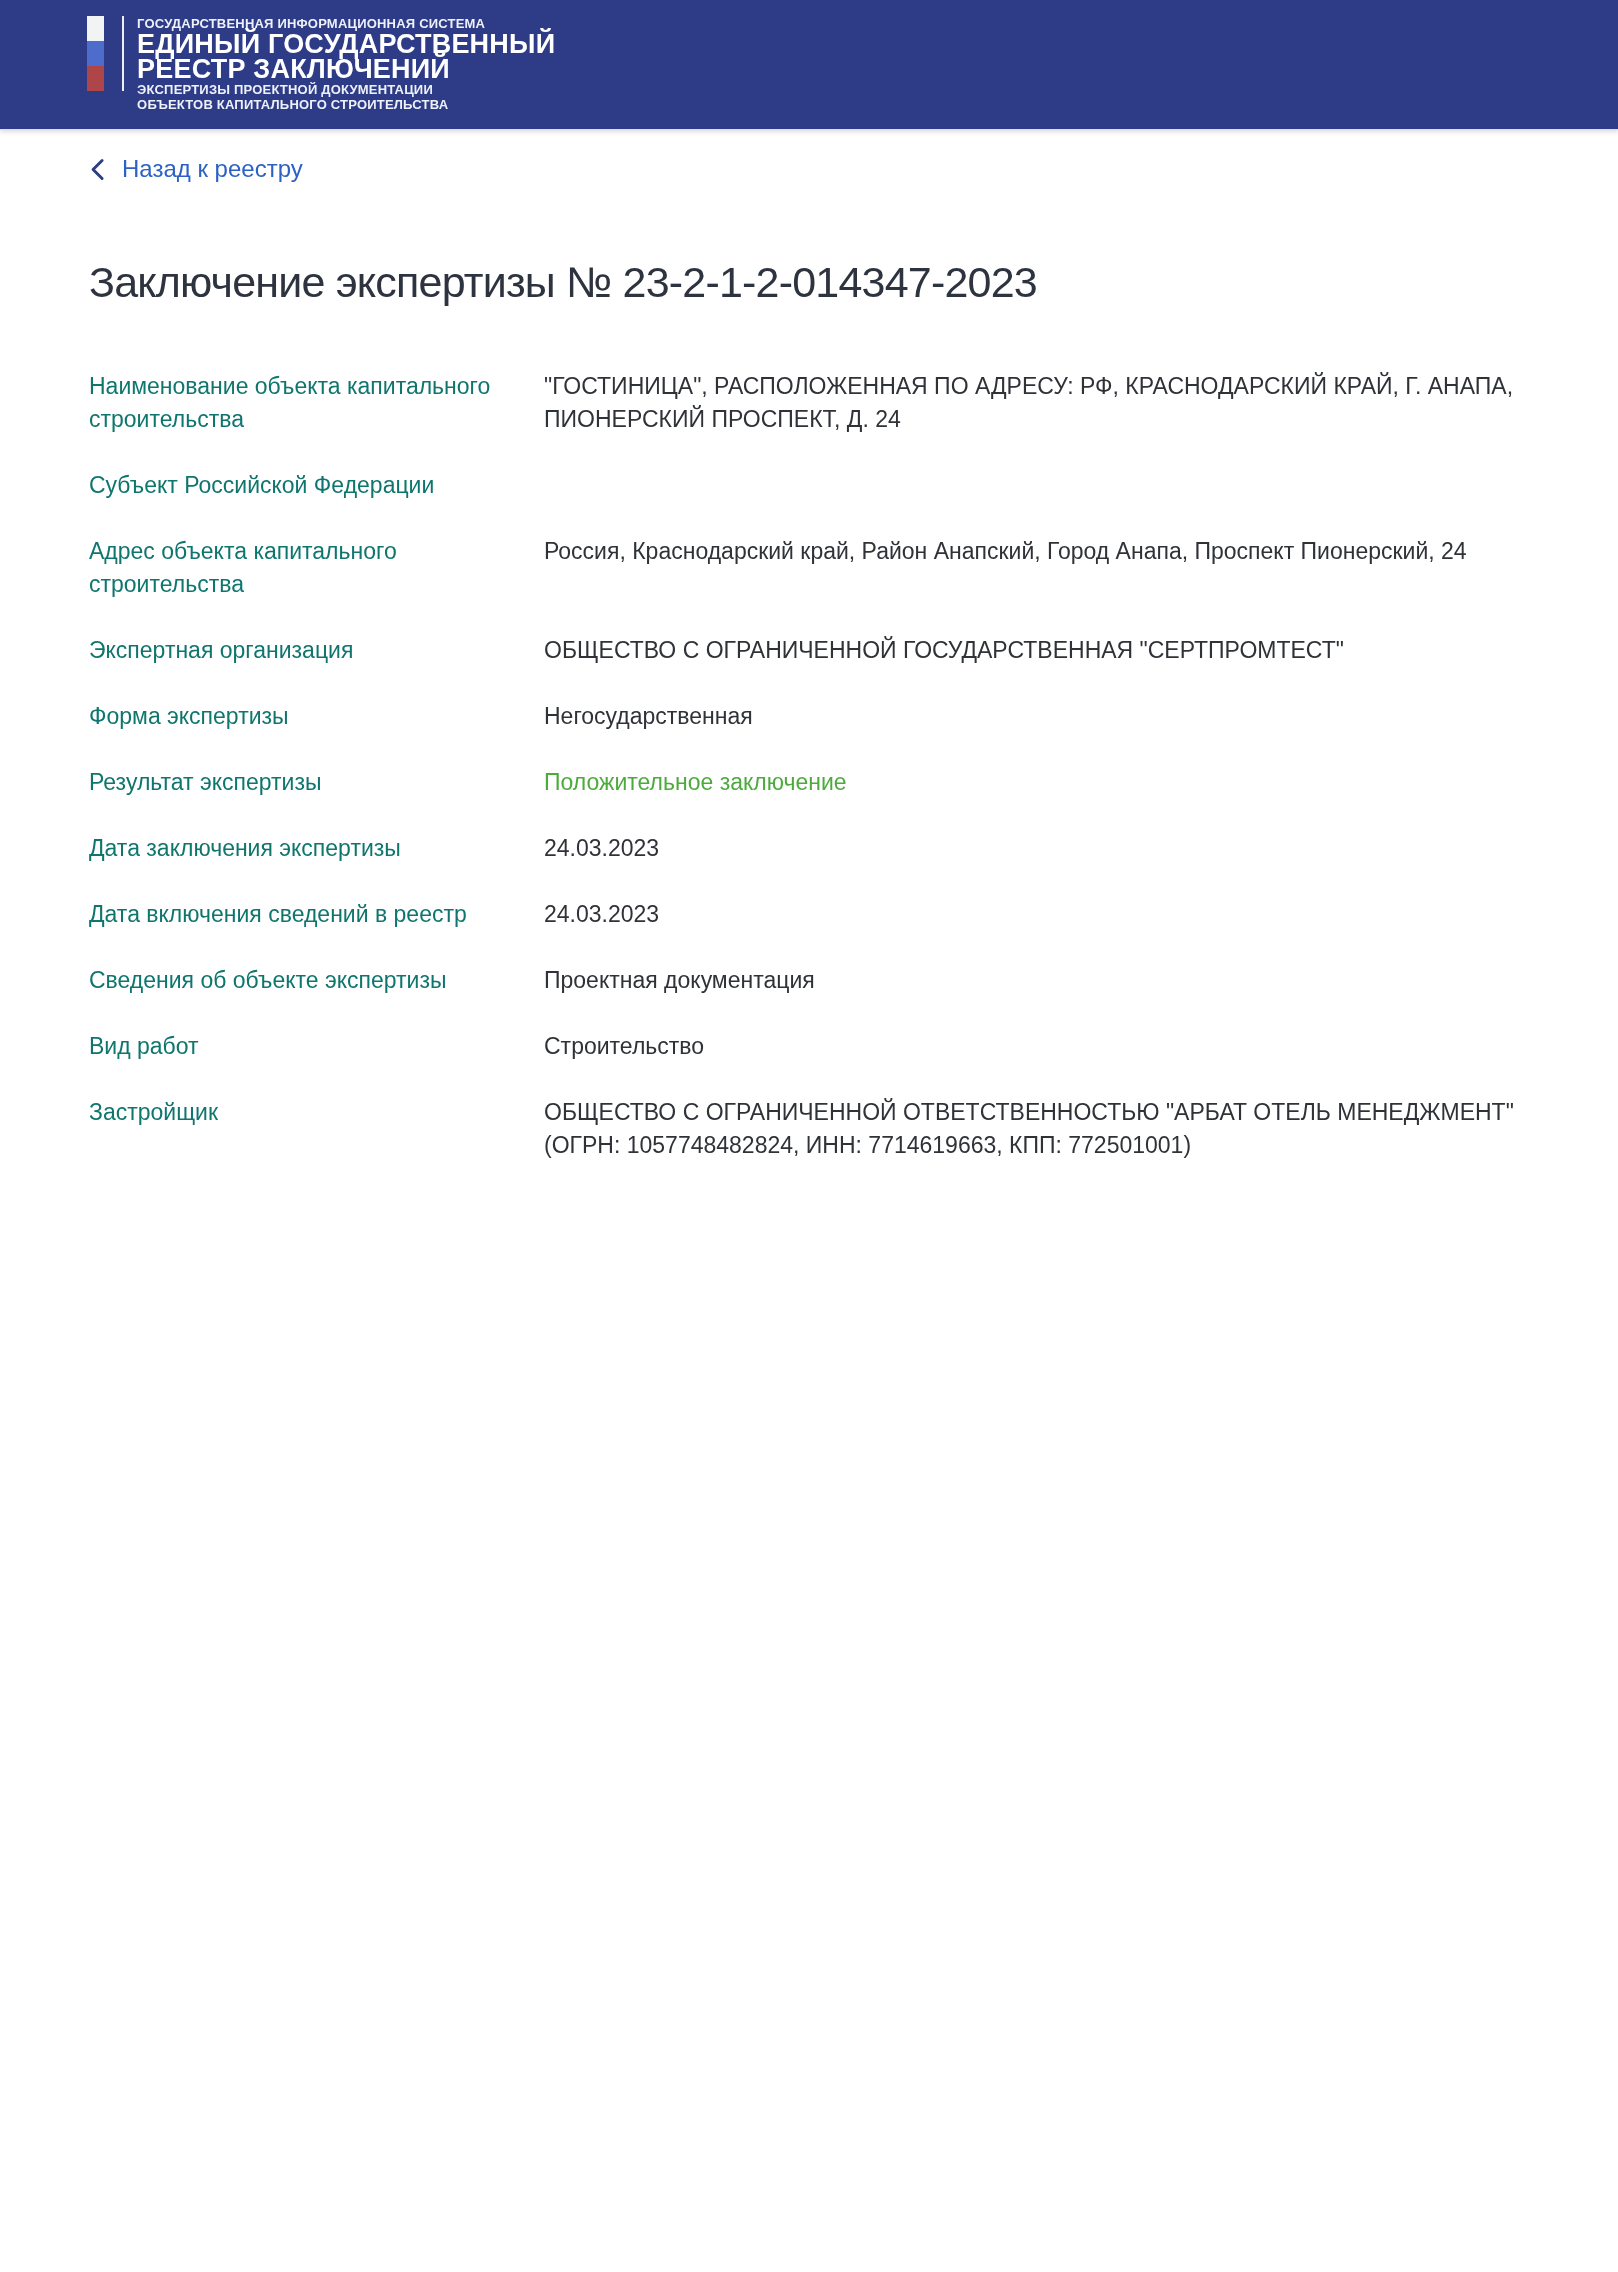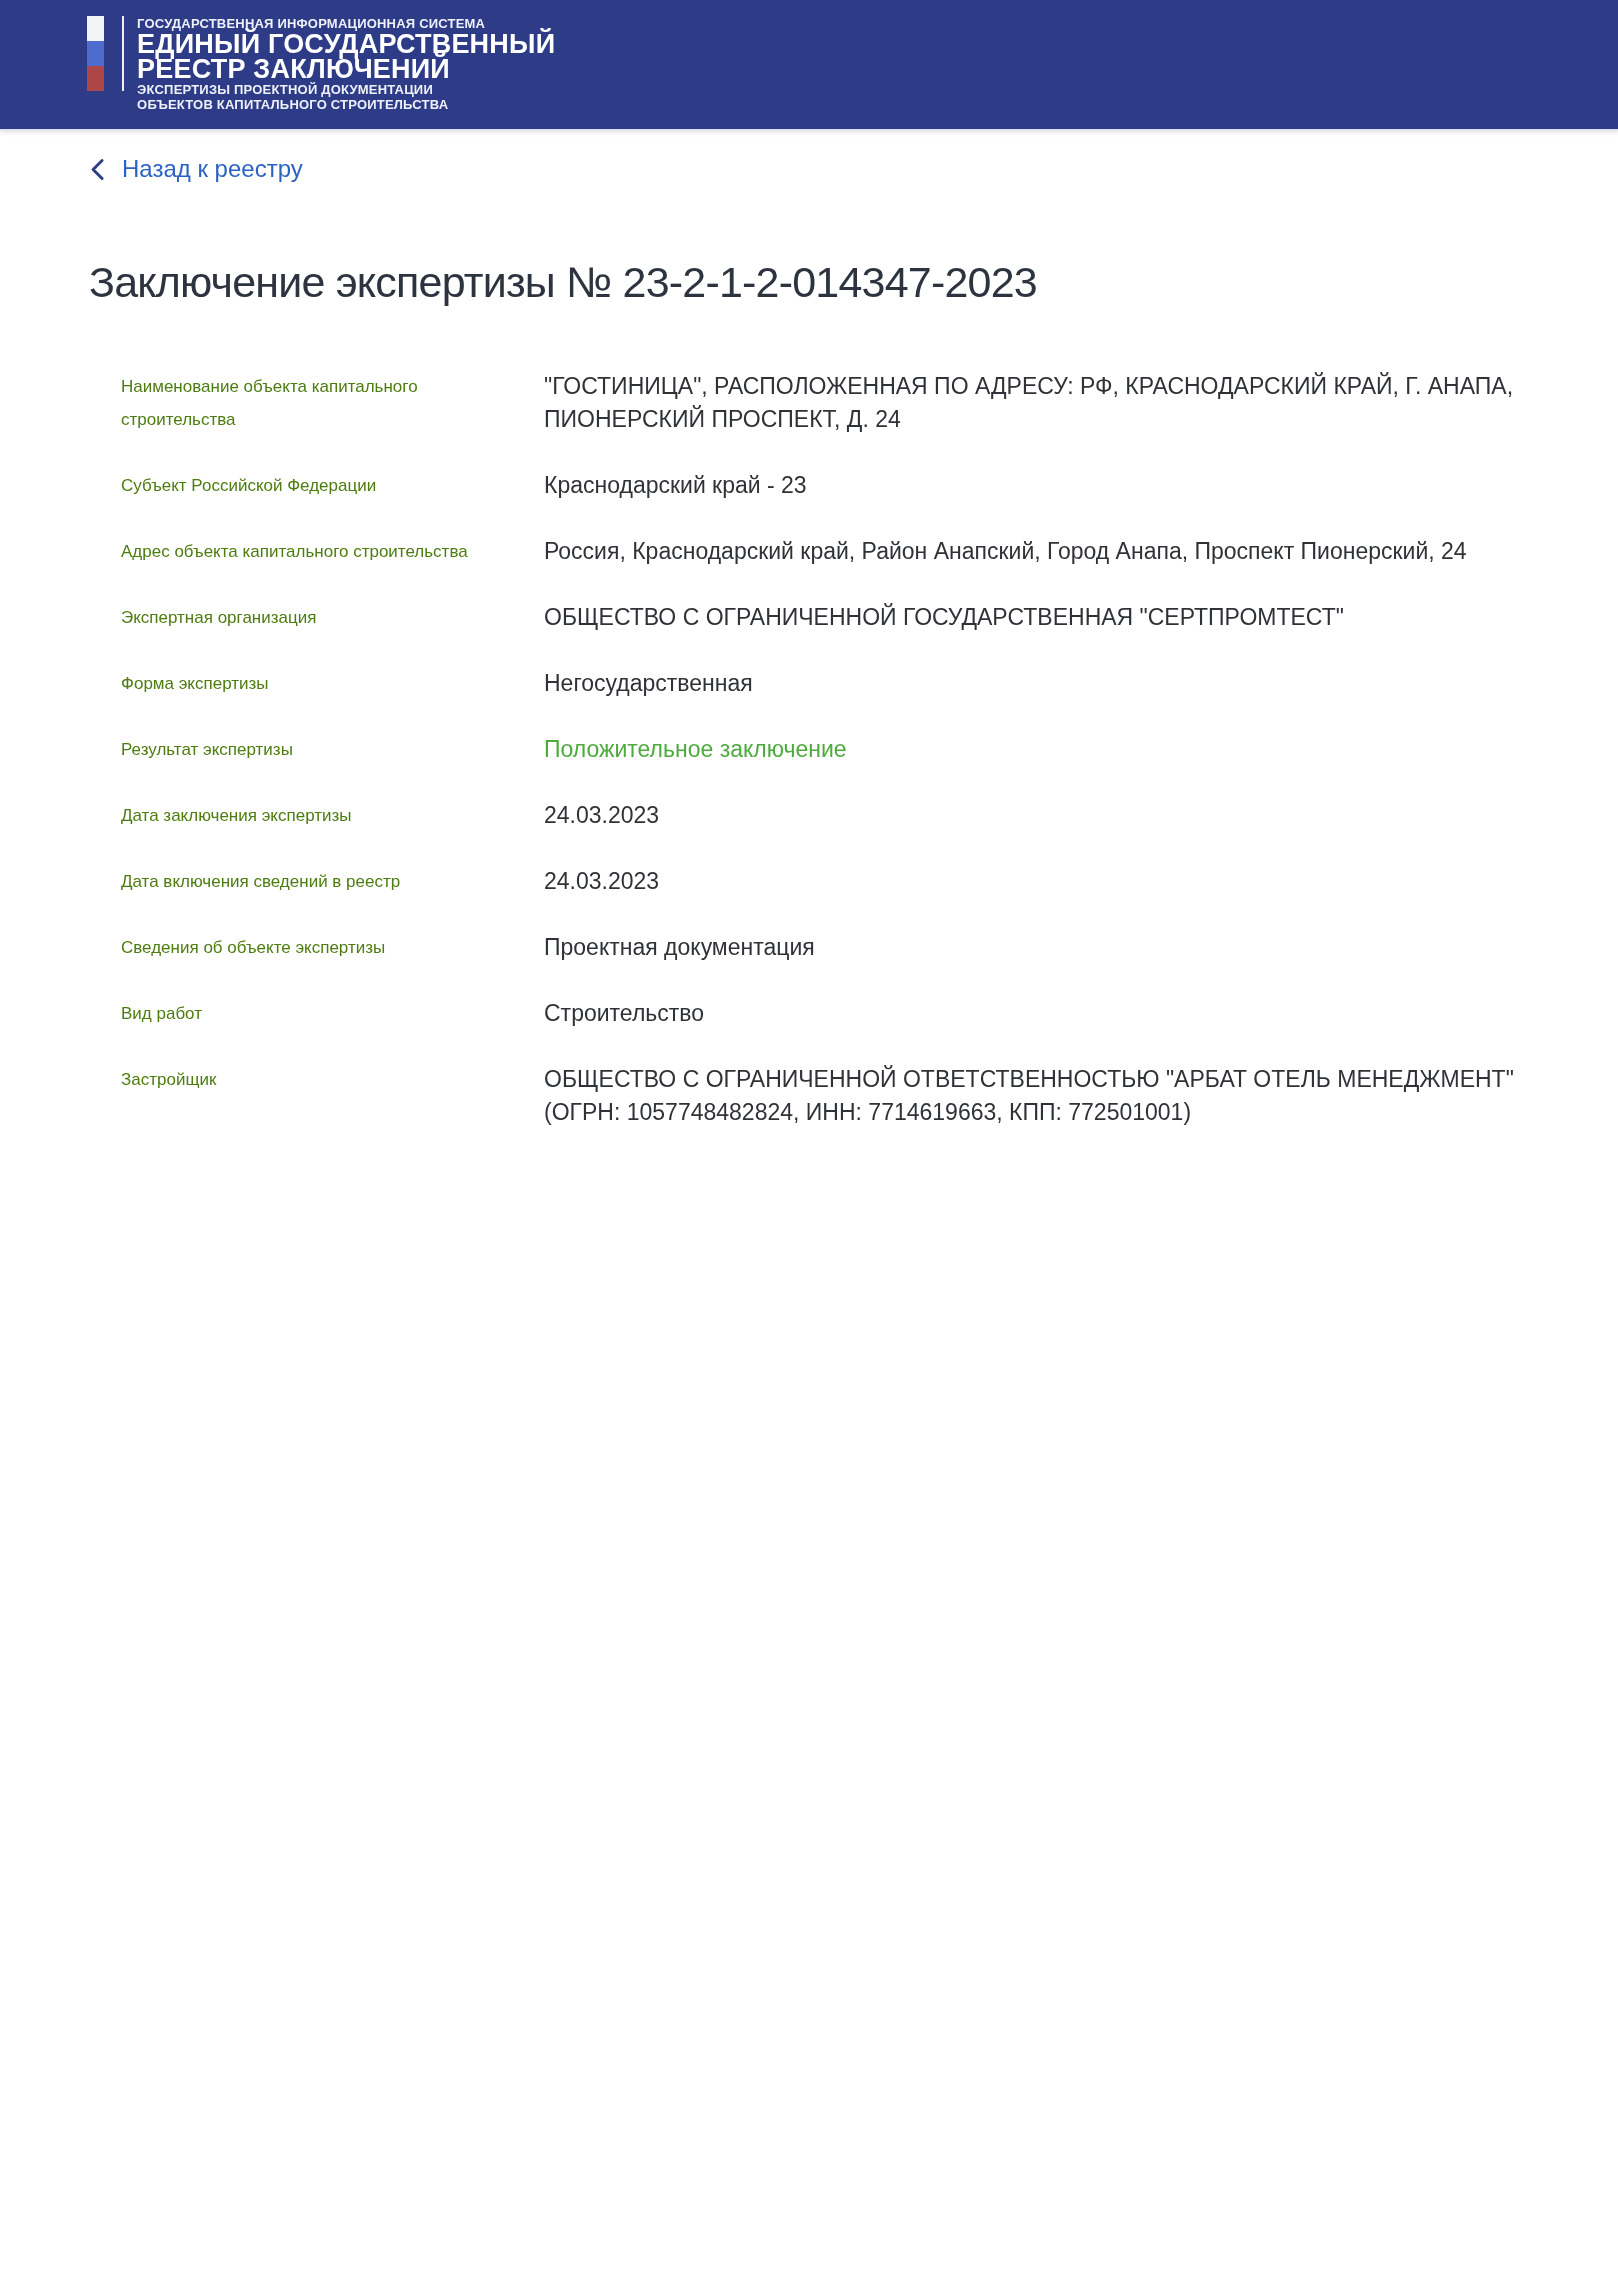--- a/index.html
+++ b/index.html
@@ -94,25 +94,24 @@
   }
 
   
   .fields { margin-top: 61px; }
   .field-row {
     display: grid;
     grid-template-columns: 455px minmax(0, 1017px);
     margin-bottom: 33px;
   }
   .field-label {
-    color: #4d7c0f;
-    font-size: 17px;
+    color: #0f766e;
+    font-size: 23px;
     line-height: 33px;
     padding-right: 33px;
-    margin-left: 32px;
   }
   .field-value {
     color: #2f3237;
     font-size: 23px;
     line-height: 33px;
   }
   .field-value.green { color: #4cab3c; }
 </style>
 </head>
 <body>
@@ -150,21 +149,20 @@
 
   <div class="fields">
 
     <div class="field-row">
       <div class="field-label">Наименование объекта капитального строительства</div>
       <div class="field-value">"ГОСТИНИЦА", РАСПОЛОЖЕННАЯ ПО АДРЕСУ: РФ, КРАСНОДАРСКИЙ КРАЙ, Г. АНАПА, ПИОНЕРСКИЙ ПРОСПЕКТ, Д. 24</div>
     </div>
 
     <div class="field-row">
       <div class="field-label">Субъект Российской Федерации</div>
-      <div class="field-value">Краснодарский край - 23</div>
     </div>
 
     <div class="field-row">
       <div class="field-label">Адрес объекта капитального строительства</div>
       <div class="field-value">Россия, Краснодарский край, Район Анапский, Город Анапа, Проспект Пионерский, 24</div>
     </div>
 
     <div class="field-row">
       <div class="field-label">Экспертная организация</div>
       <div class="field-value">ОБЩЕСТВО С ОГРАНИЧЕННОЙ ГОСУДАРСТВЕННАЯ "СЕРТПРОМТЕСТ"</div>

